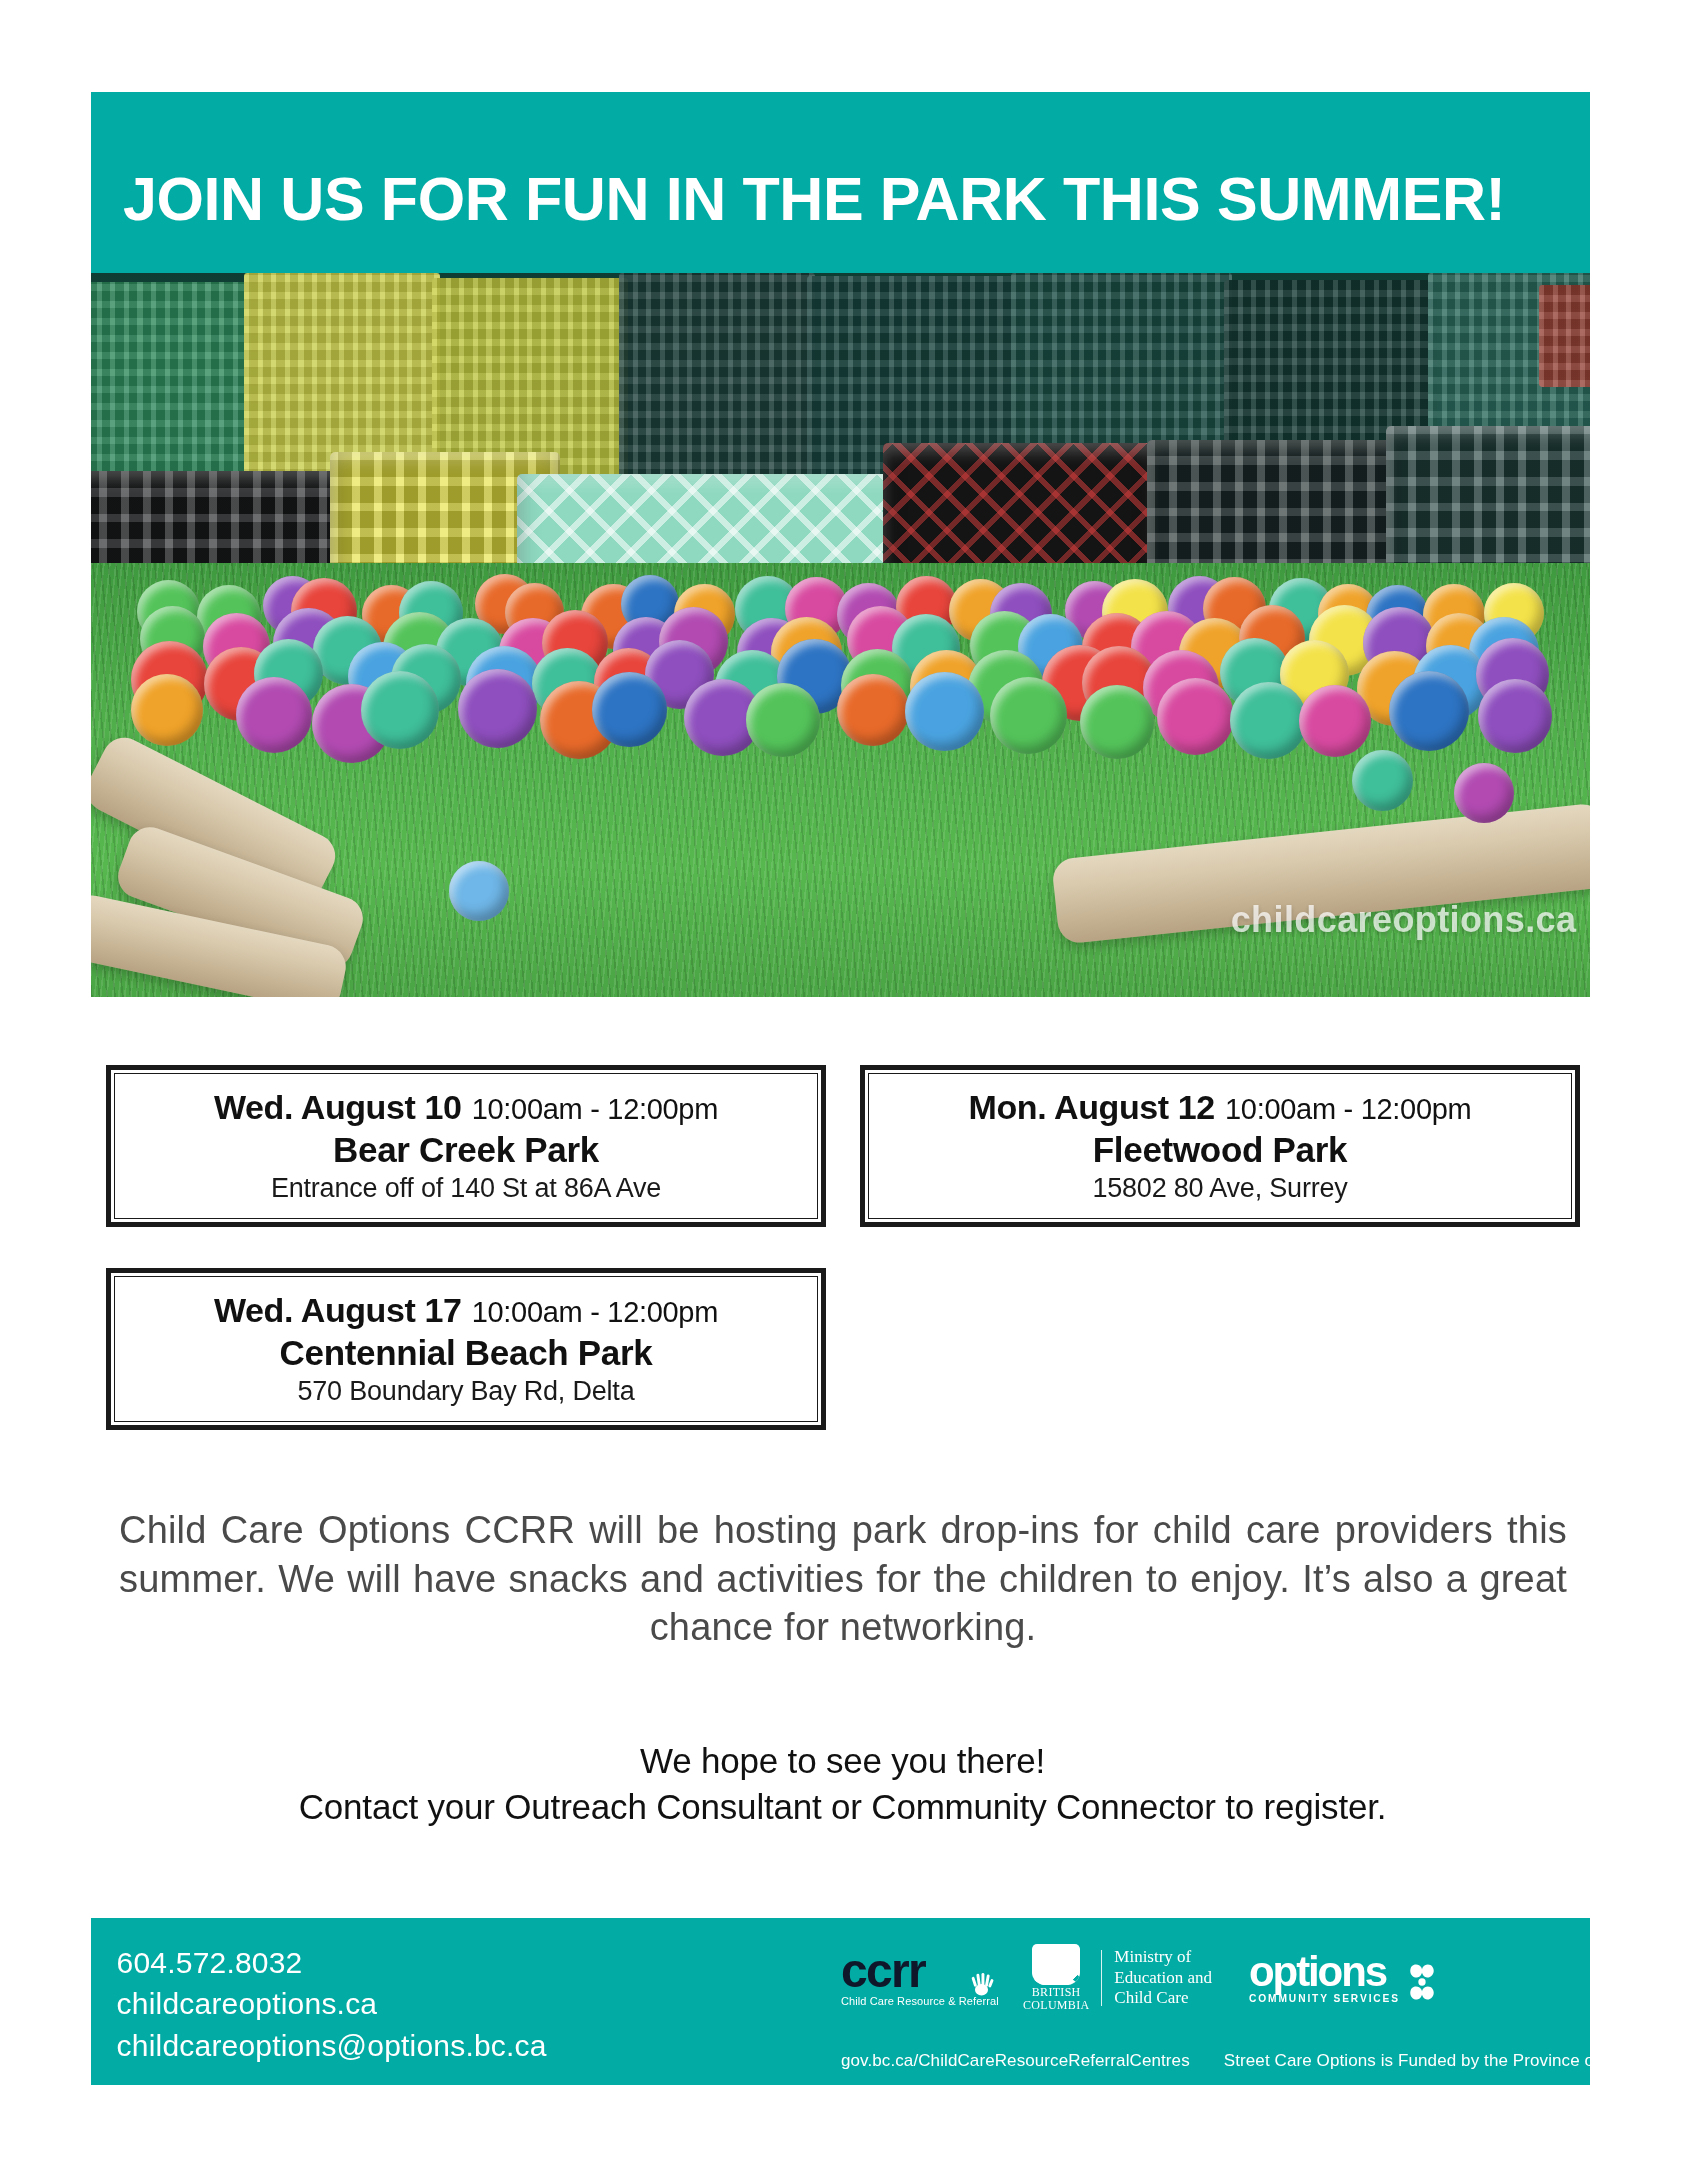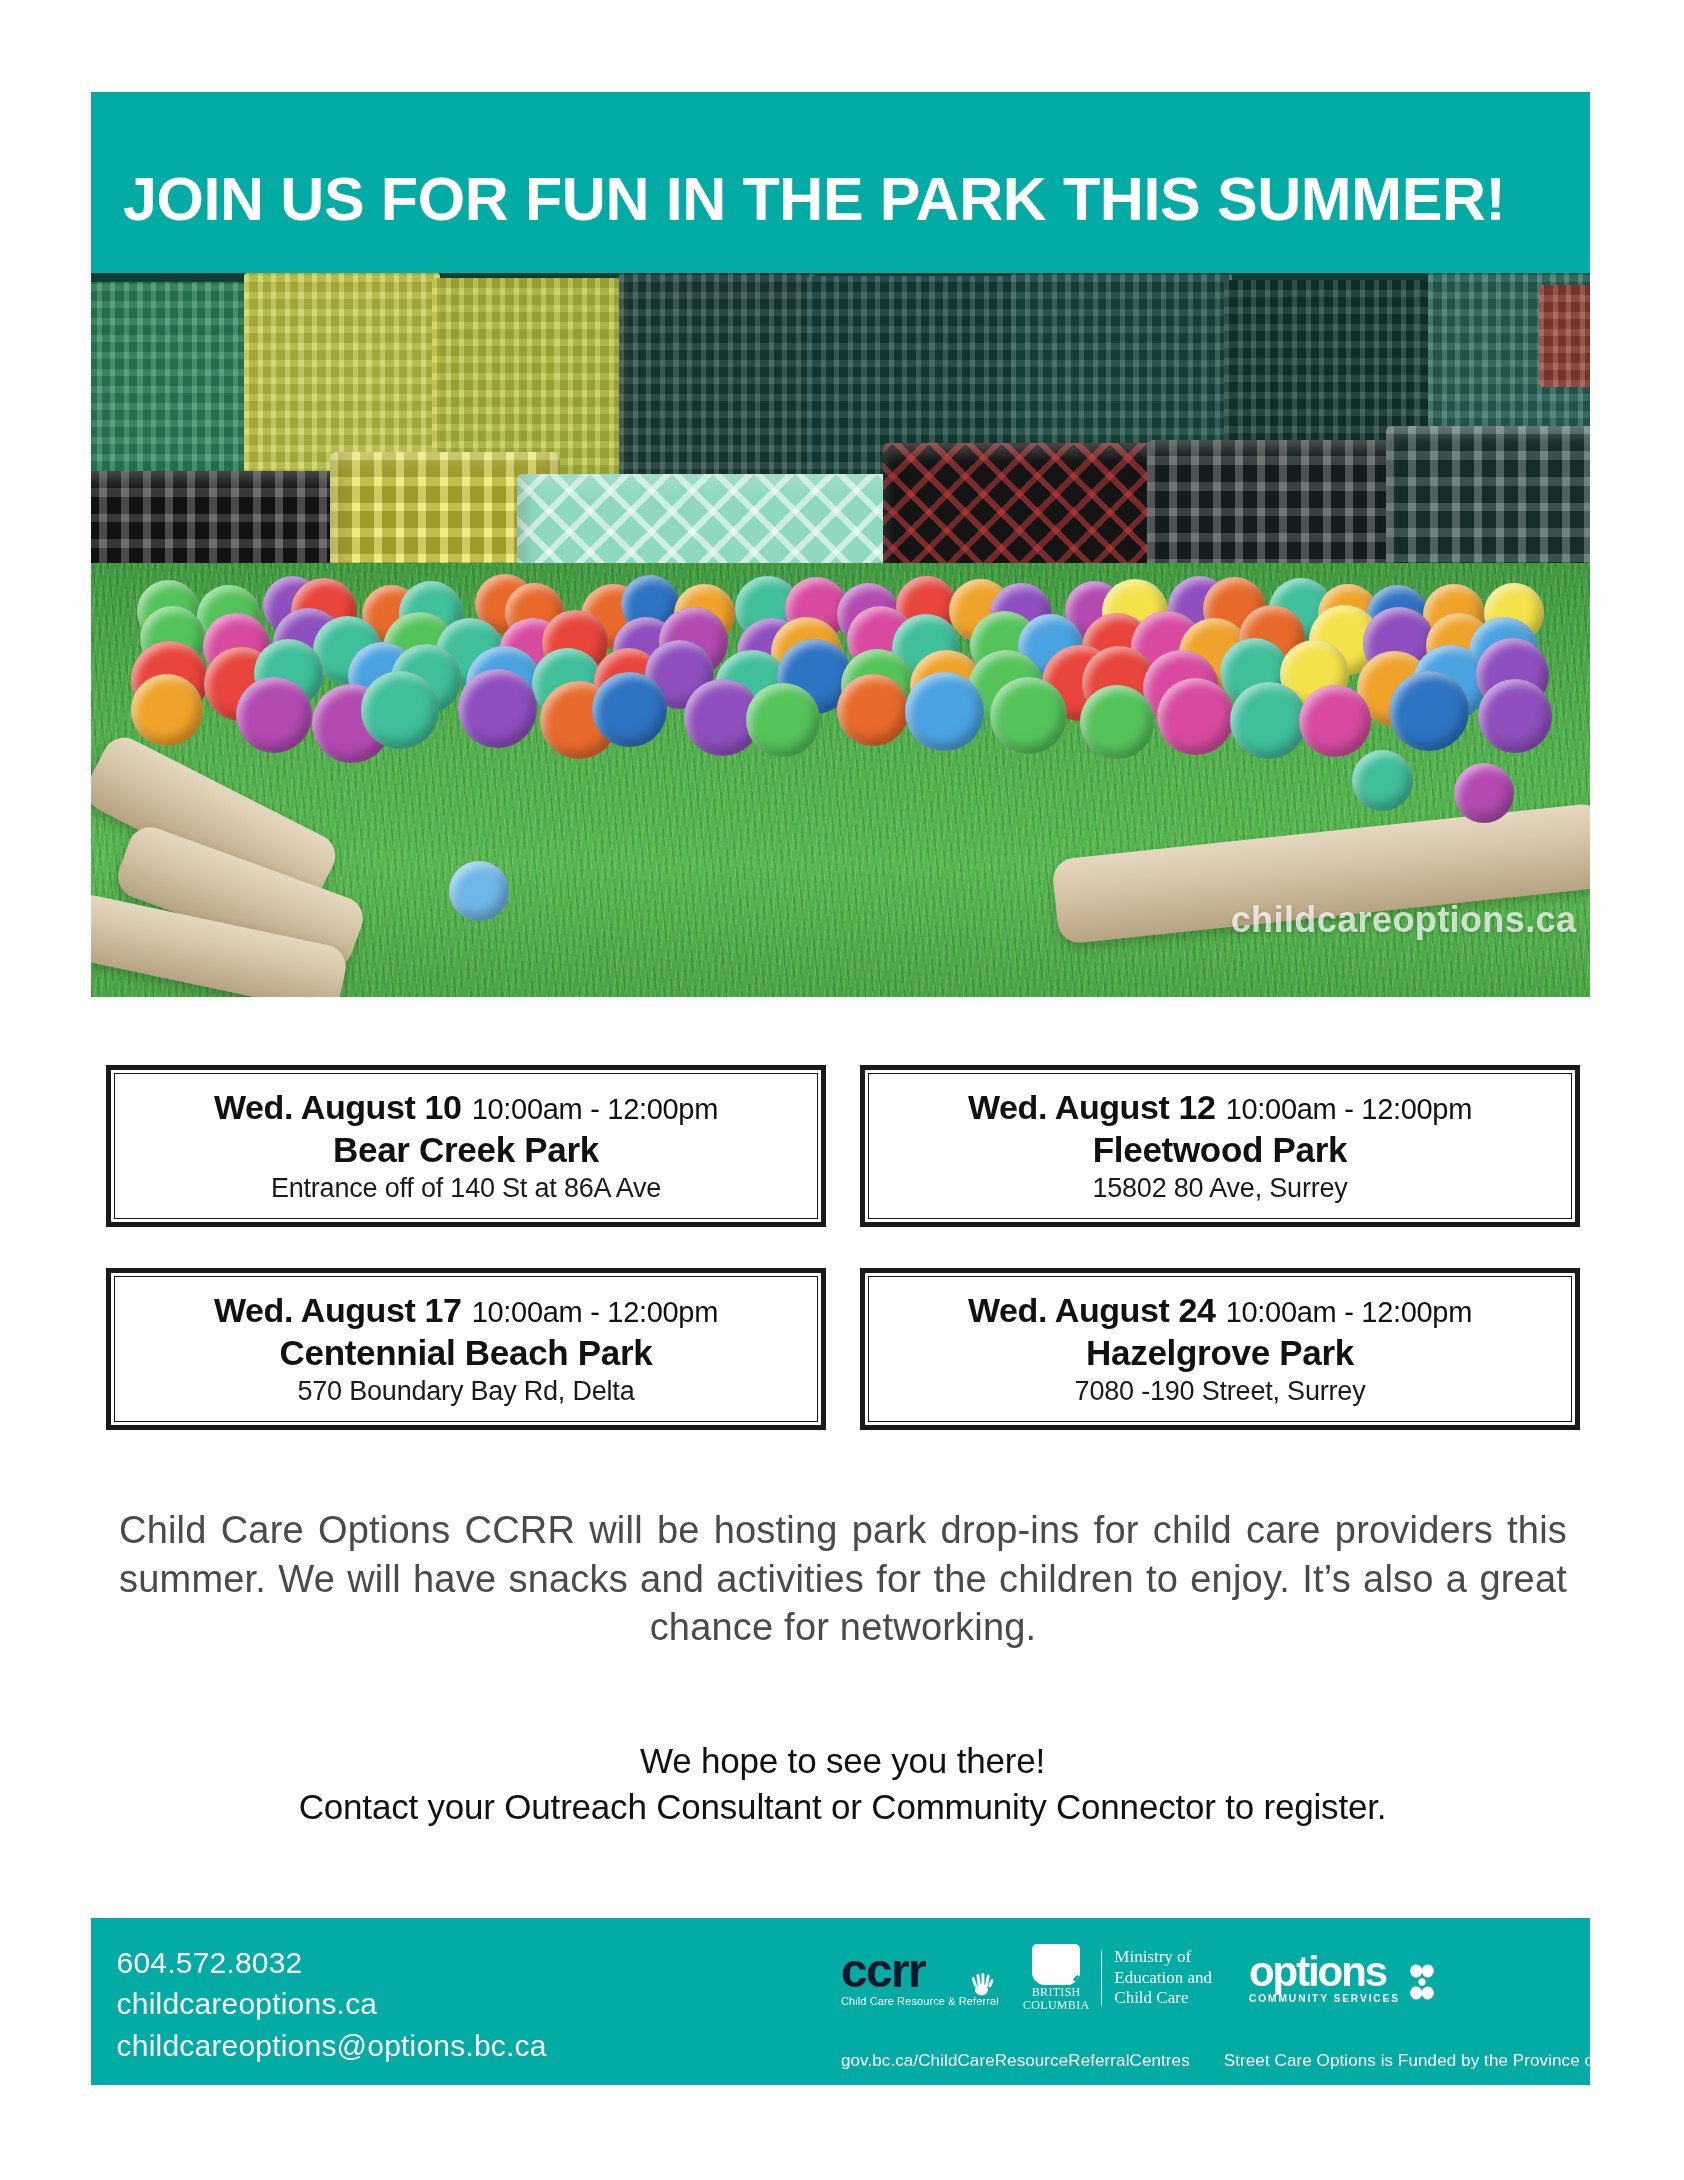--- a/index.html
+++ b/index.html
@@ -476,46 +476,37 @@
           <span class="event-date">Wed. August 10</span><span class="event-time">10:00am - 12:00pm</span>
         </div>
         <div class="event-park">Bear Creek Park</div>
         <div class="event-addr">Entrance off of 140 St at 86A Ave</div>
       </div>
     </div>
 
     <div class="event-box">
       <div class="event-inner">
         <div class="event-line1">
-          <span class="event-date">Wed. August 12</span><span class="event-time">10:00am - 12:00pm</span>
+          <span class="event-date">Mon. August 12</span><span class="event-time">10:00am - 12:00pm</span>
         </div>
         <div class="event-park">Fleetwood Park</div>
         <div class="event-addr">15802 80 Ave, Surrey</div>
       </div>
     </div>
 
     <div class="event-box">
       <div class="event-inner">
         <div class="event-line1">
           <span class="event-date">Wed. August 17</span><span class="event-time">10:00am - 12:00pm</span>
         </div>
         <div class="event-park">Centennial Beach Park</div>
         <div class="event-addr">570 Boundary Bay Rd, Delta</div>
       </div>
     </div>
 
-    <div class="event-box">
-      <div class="event-inner">
-        <div class="event-line1">
-          <span class="event-date">Wed. August 24</span><span class="event-time">10:00am - 12:00pm</span>
-        </div>
-        <div class="event-park">Hazelgrove Park</div>
-        <div class="event-addr">7080 -190 Street, Surrey</div>
-      </div>
-    </div>
 
   </div>
 
   <div class="body-copy">Child Care Options CCRR will be hosting park drop-ins for child care providers this summer. We will have snacks and activities for the children to enjoy. It’s also a great chance for networking.</div>
 
   <div class="contact-block">
     <div>We hope to see you there!</div>
     <div>Contact your Outreach Consultant or Community Connector to register.</div>
   </div>
 

